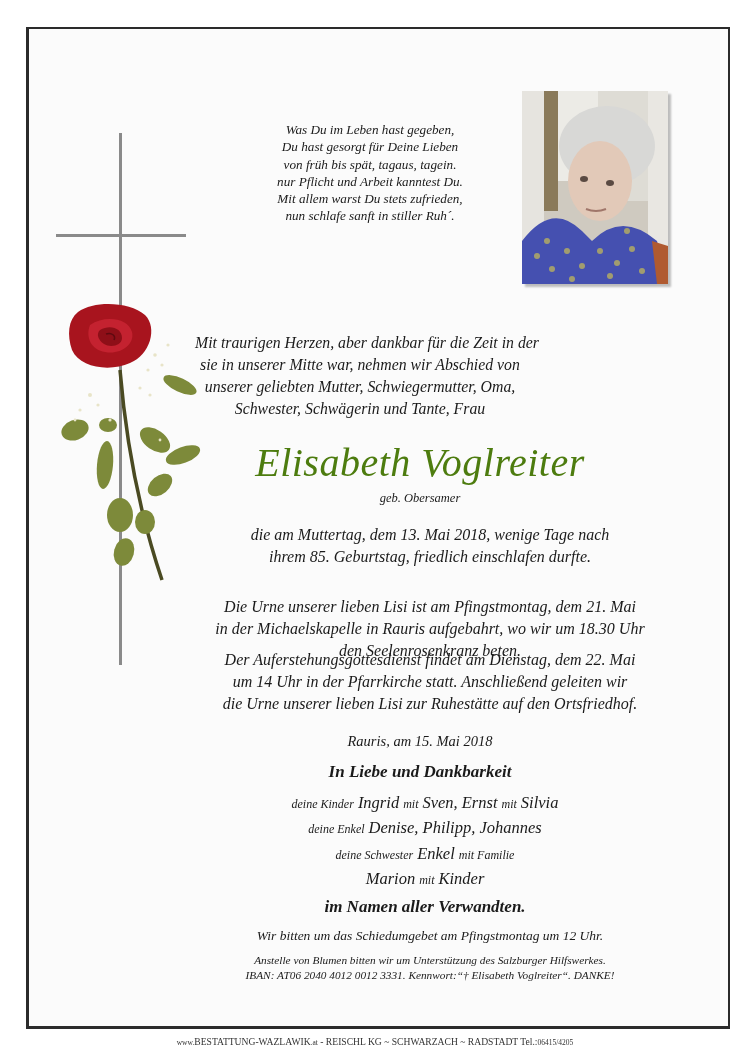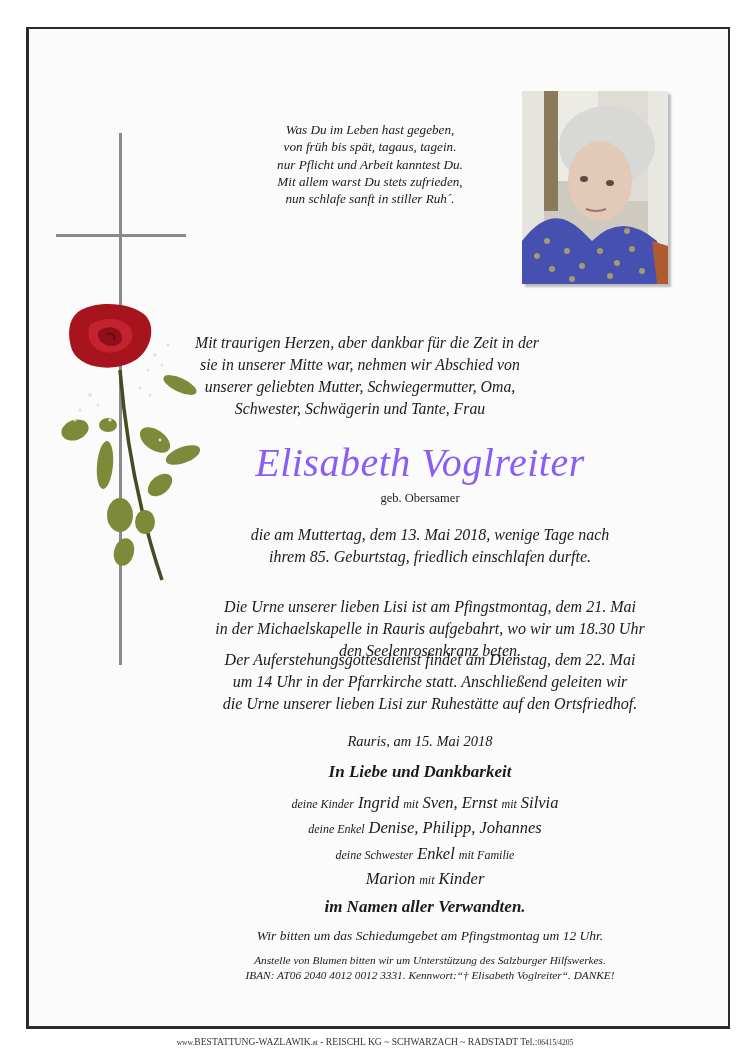--- a/index.html
+++ b/index.html
@@ -33,25 +33,25 @@
     .rose { position: absolute; left: 50px; top: 300px; width: 160px; height: 290px; }
 
     .intro {
       position: absolute; left: 195px; top: 332px; width: 330px; text-align: center;
       font-style: italic; font-size: 15.8px; line-height: 22px;
     }
     .intro div { white-space: nowrap; }
 
     .name {
       position: absolute; left: 180px; top: 438px; width: 480px; text-align: center;
-      font-style: italic; font-size: 40px; line-height: 50px; letter-spacing: 0.5px; color: #8b5cf6;
+      font-style: italic; font-size: 40px; line-height: 50px; letter-spacing: 0.5px; color: #4d7c0f;
     }
     .maiden {
       position: absolute; left: 320px; top: 491px; width: 200px; text-align: center;
-      font-size: 12.5px;
+      font-style: italic; font-size: 12.5px;
     }
     .para {
       position: absolute; left: 185px; width: 490px; text-align: center;
       font-style: italic; font-size: 16px; line-height: 22px;
     }
     .para div { white-space: nowrap; }
     .p1 { top: 524px; }
     .p2 { top: 596px; }
     .p3 { top: 649px; }
 
@@ -94,20 +94,21 @@
 </head>
 <body>
 
 <div class="frame"></div>
 
 <div class="cross-v"></div>
 <div class="cross-h"></div>
 
 <div class="poem">
   <div>Was Du im Leben hast gegeben,</div>
+  <div>Du hast gesorgt für Deine Lieben</div>
   <div>von früh bis spät, tagaus, tagein.</div>
   <div>nur Pflicht und Arbeit kanntest Du.</div>
   <div>Mit allem warst Du stets zufrieden,</div>
   <div>nun schlafe sanft in stiller Ruh´.</div>
 </div>
 
 <div class="photo">
   <svg width="146" height="193" viewBox="0 0 146 193">
     <rect x="0" y="0" width="146" height="193" fill="#cfcac0"></rect>
     <rect x="0" y="0" width="22" height="150" fill="#e6e4df"></rect>

